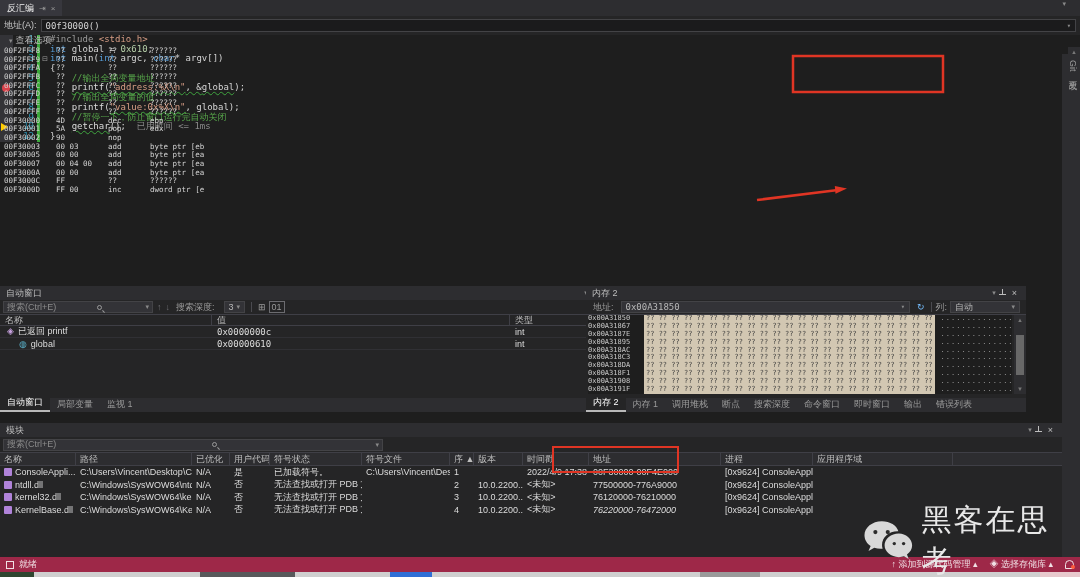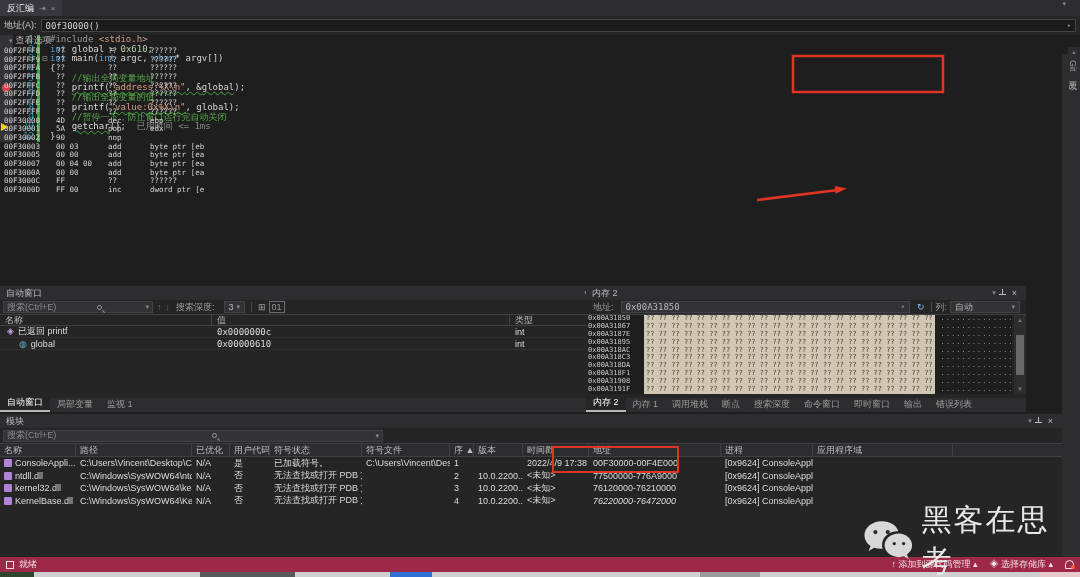--- a/index.html
+++ b/index.html
@@ -98,21 +98,21 @@
 .btab{padding:1px 7px;color:#9a9a9a;white-space:nowrap}
 .btab.active{color:#fff;border-bottom:2px solid #b9b9b9;background:#252526}
 
 #memory{left:586px;top:286px;width:440px;height:126px}
 #mem-rows{position:absolute;left:2px;top:29px;right:14px;height:79px;overflow:hidden;background:#1e1e1e}
 .mem-row{height:7.9px;display:flex;align-items:center;font-size:7px;font-family:"DejaVu Sans Mono",monospace;line-height:7.9px}
 .mem-row .ma{width:56px;color:#c8c8c8;flex:none}
 .mem-row .mb{background:#d2c7b2;color:#3a3a3a;flex:none;padding:0 2px;white-space:pre}
 .mem-row .mc{color:#9a9a9a;margin-left:6px;white-space:pre;letter-spacing:1px}
 
-#modules{left:0;top:414px;width:1062px;height:143px;background:#252526}
+#modules{left:0;top:423px;width:1062px;height:143px;background:#252526}
 #mod-rows .mrow{display:flex;height:12.5px;align-items:center;color:#dcdcdc}
 #mod-rows .mrow>div,#mod-head>div{padding:0 4px;overflow:hidden;white-space:nowrap;flex:none}
 #mod-head{display:flex;height:13px;background:#2d2d30;border-bottom:1px solid #3f3f46;color:#bdbdbd;align-items:center}
 #mod-head>div{border-right:1px solid #3f3f46;height:100%;display:flex;align-items:center}
 .modicon{width:8px;height:8px;border-radius:1px;background:#b083d9;margin-right:3px;flex:none}
 
 #sidestrip{position:absolute;left:1062px;top:54px;width:18px;height:503px;background:#2d2d30}
 #vtab{writing-mode:vertical-rl;color:#9a9a9a;font-size:9px;margin:6px 0 0 4px}
 
 #statusbar{position:absolute;left:0;top:557px;width:1080px;height:15px;background:#9e2848;color:#f0dfe4;display:flex;align-items:center;padding:0 6px;font-size:9px}

